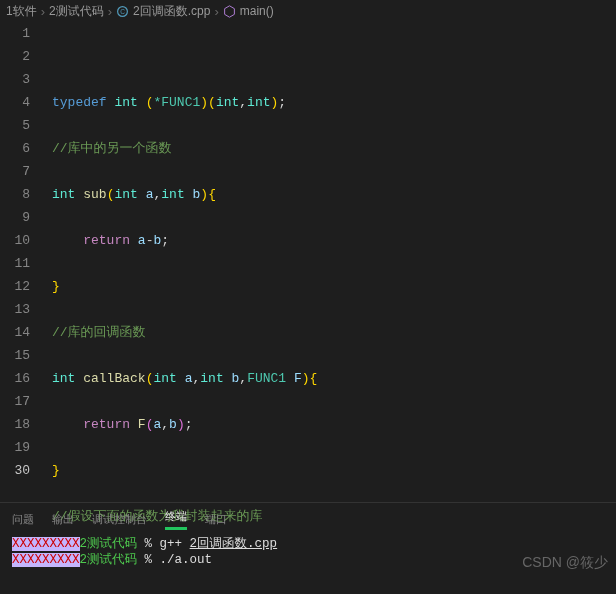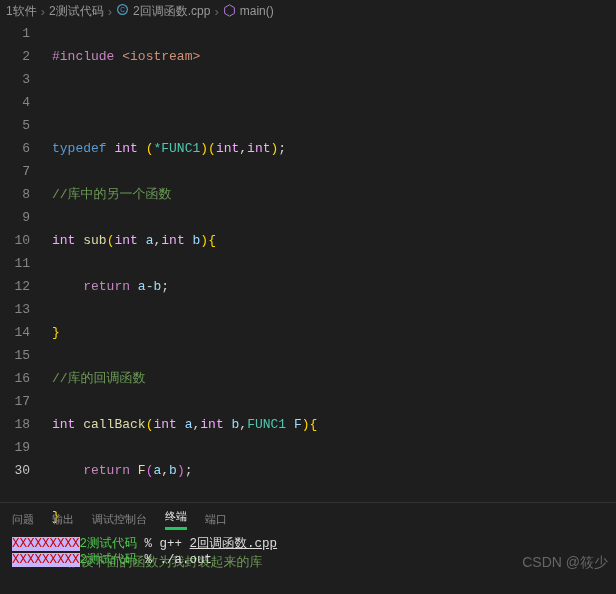--- a/index.html
+++ b/index.html
@@ -16,21 +16,21 @@
   display: flex;
   align-items: center;
   padding: 2px 6px;
   font-family: -apple-system, "Segoe UI", sans-serif;
   font-size: 12px;
   color: #999;
   gap: 4px;
   height: 22px;
 }
 .breadcrumb .sep { color: #666; font-size: 13px; }
-.breadcrumb .item { display: inline-flex; align-items: flex-start; gap: 4px; }
+.breadcrumb .item { display: inline-flex; align-items: center; gap: 4px; }
 .breadcrumb .icon { display: inline-flex; }
 .editor {
   display: flex;
   height: 480px;
 }
 .gutter {
   width: 44px;
   text-align: right;
   color: #858585;
   padding-right: 14px;
@@ -42,21 +42,21 @@
 .gutter .ln.active { color: #c6c6c6; }
 .code {
   flex: 1;
   line-height: 23px;
   white-space: pre;
   padding-left: 8px;
 }
 .code .line { height: 23px; }
 .tok-keyword { color: #569cd6; }
 .tok-preproc { color: #c586c0; }
-.tok-type { color: #f0abfc; }
+.tok-type { color: #5eead4; }
 .tok-utype { color: #4ec9b0; }
 .tok-func { color: #dcdcaa; }
 .tok-var { color: #9cdcfe; }
 .tok-string { color: #ce9178; }
 .tok-punc { color: #d4d4d4; }
 .tok-brace { color: #ffd700; }
 .tok-brace2 { color: #da70d6; }
 .tok-comment { color: #6a9955; }
 .tok-op { color: #d4d4d4; }
 .panel {
@@ -145,21 +145,20 @@
     <div class="ln">13</div>
     <div class="ln">14</div>
     <div class="ln">15</div>
     <div class="ln">16</div>
     <div class="ln">17</div>
     <div class="ln">18</div>
     <div class="ln">19</div>
     <div class="ln active">30</div>
   </div>
   <div class="code">
-<div class="line"><span class="tok-preproc">#include</span> <span class="tok-string">&lt;iostream&gt;</span></div>
 <div class="line"></div>
 <div class="line"><span class="tok-keyword">typedef</span> <span class="tok-type">int</span> <span class="tok-brace">(</span><span class="tok-utype">*FUNC1</span><span class="tok-brace">)</span><span class="tok-brace">(</span><span class="tok-type">int</span><span class="tok-punc">,</span><span class="tok-type">int</span><span class="tok-brace">)</span><span class="tok-punc">;</span></div>
 <div class="line"><span class="tok-comment">//库中的另一个函数</span></div>
 <div class="line"><span class="tok-type">int</span> <span class="tok-func">sub</span><span class="tok-brace">(</span><span class="tok-type">int</span> <span class="tok-var">a</span><span class="tok-punc">,</span><span class="tok-type">int</span> <span class="tok-var">b</span><span class="tok-brace">)</span><span class="tok-brace">{</span></div>
 <div class="line">    <span class="tok-preproc">return</span> <span class="tok-var">a</span><span class="tok-op">-</span><span class="tok-var">b</span><span class="tok-punc">;</span></div>
 <div class="line"><span class="tok-brace">}</span></div>
 <div class="line"><span class="tok-comment">//库的回调函数</span></div>
 <div class="line"><span class="tok-type">int</span> <span class="tok-func">callBack</span><span class="tok-brace">(</span><span class="tok-type">int</span> <span class="tok-var">a</span><span class="tok-punc">,</span><span class="tok-type">int</span> <span class="tok-var">b</span><span class="tok-punc">,</span><span class="tok-utype">FUNC1</span> <span class="tok-var">F</span><span class="tok-brace">)</span><span class="tok-brace">{</span></div>
 <div class="line">    <span class="tok-preproc">return</span> <span class="tok-func">F</span><span class="tok-brace2">(</span><span class="tok-var">a</span><span class="tok-punc">,</span><span class="tok-var">b</span><span class="tok-brace2">)</span><span class="tok-punc">;</span></div>
 <div class="line"><span class="tok-brace">}</span></div>

